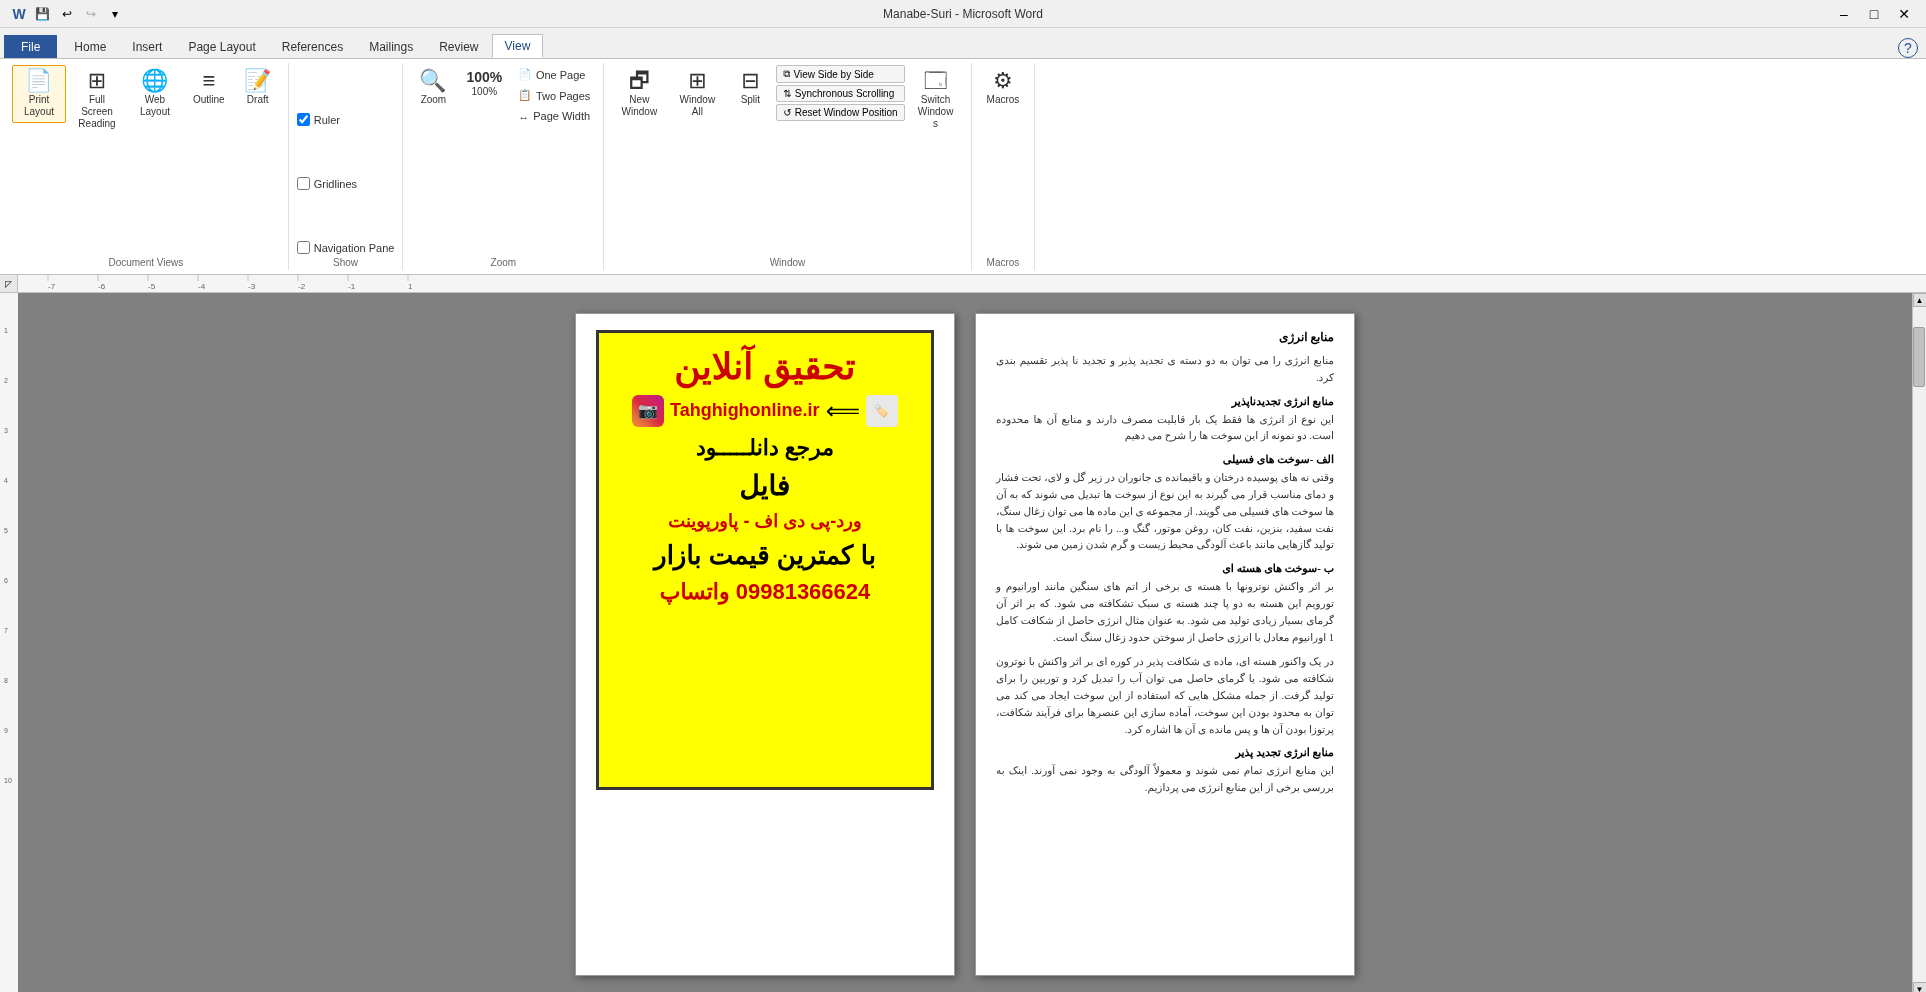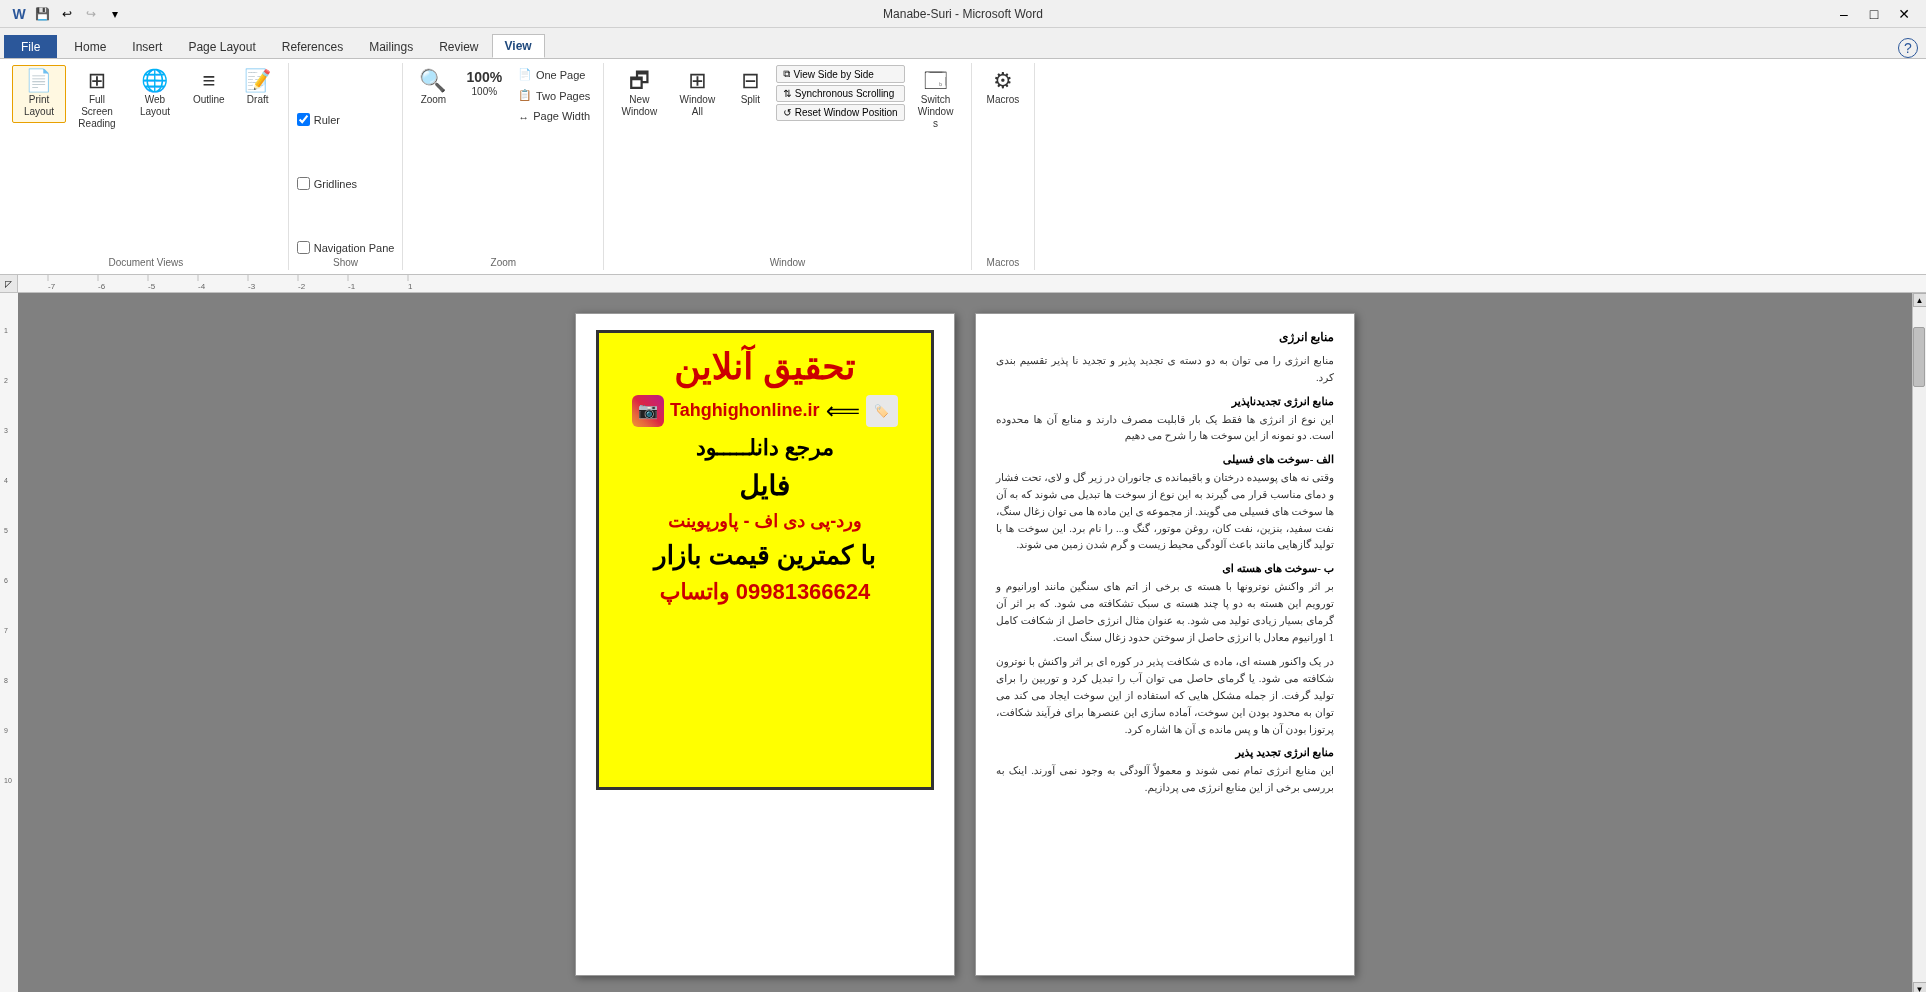--- a/index.html
+++ b/index.html
@@ -21,21 +21,21 @@
     .title-btn { width: 28px; height: 28px; border: none; background: transparent; cursor: pointer; font-size: 14px; display: flex; align-items: center; justify-content: center; }
 
     
     .qat { display: flex; align-items: center; gap: 2px; }
     .qat-btn { width: 22px; height: 22px; border: none; background: transparent; cursor: pointer; font-size: 12px; display: flex; align-items: center; justify-content: center; border-radius: 2px; }
 
     
     .ribbon { background: #f0f0f0; border-bottom: 1px solid #c0c0c0; }
     .ribbon-tabs { display: flex; align-items: flex-end; height: 30px; padding-left: 4px; }
     .ribbon-tab { padding: 4px 12px; font-size: 12px; cursor: pointer; border: 1px solid transparent; border-bottom: none; color: #333; }
-    .ribbon-tab.active { background: white; border-color: #c0c0c0; border-bottom: 1px solid white; color: #1f497d; font-weight: bold; }
+    .ribbon-tab.active { background: white; border-color: #c0c0c0; border-bottom: 1px solid white; color: #1f497d; font-weight: normal; }
     .ribbon-tab.file-tab { background: #2b579a; color: white; padding: 4px 16px; margin-right: 4px; }
 
     .ribbon-content { background: white; border-top: 1px solid #c0c0c0; display: flex; align-items: stretch; padding: 4px; gap: 0; min-height: 90px; }
     .ribbon-group { display: flex; flex-direction: column; align-items: center; padding: 2px 8px; border-right: 1px solid #e0e0e0; min-width: 60px; }
     .ribbon-group-content { display: flex; align-items: flex-start; flex: 1; gap: 4px; }
     .ribbon-group-label { font-size: 10px; color: #666; margin-top: 2px; text-align: center; white-space: nowrap; }
 
     .ribbon-btn-large { display: flex; flex-direction: column; align-items: center; justify-content: flex-start; padding: 4px 6px; border: 1px solid transparent; border-radius: 2px; cursor: pointer; background: transparent; min-width: 44px; max-width: 54px; text-align: center; font-size: 10px; color: #333; gap: 2px; }
     .ribbon-btn-large.active { background: #fff8e1; border-color: #e8a000; }
     .ribbon-btn-large .icon { font-size: 22px; line-height: 1; }

